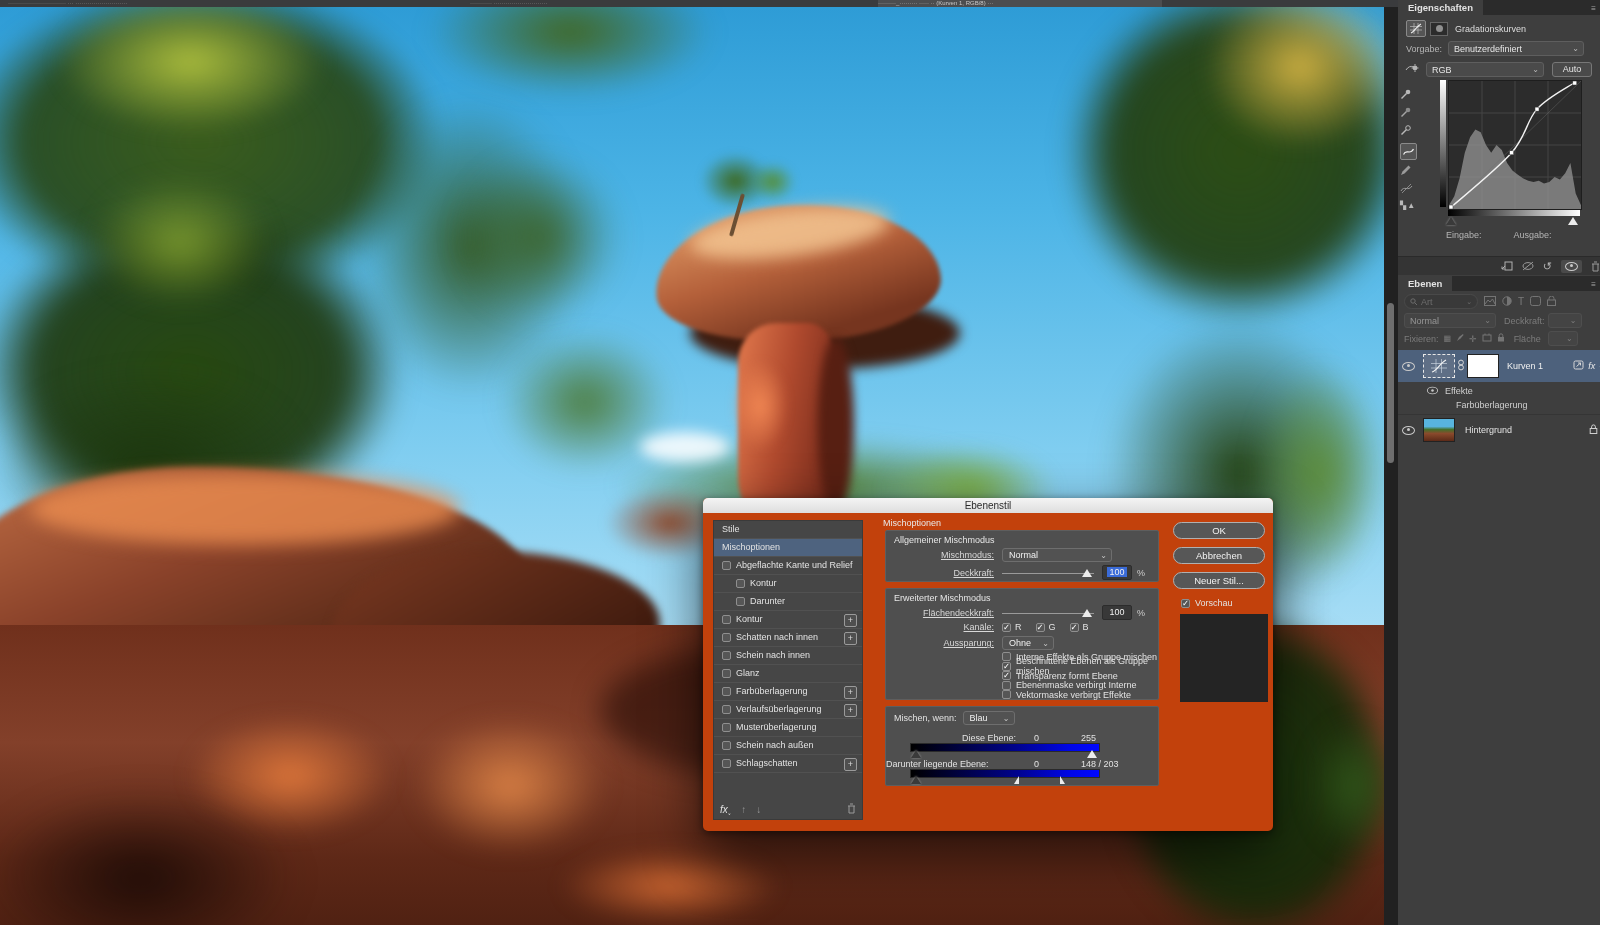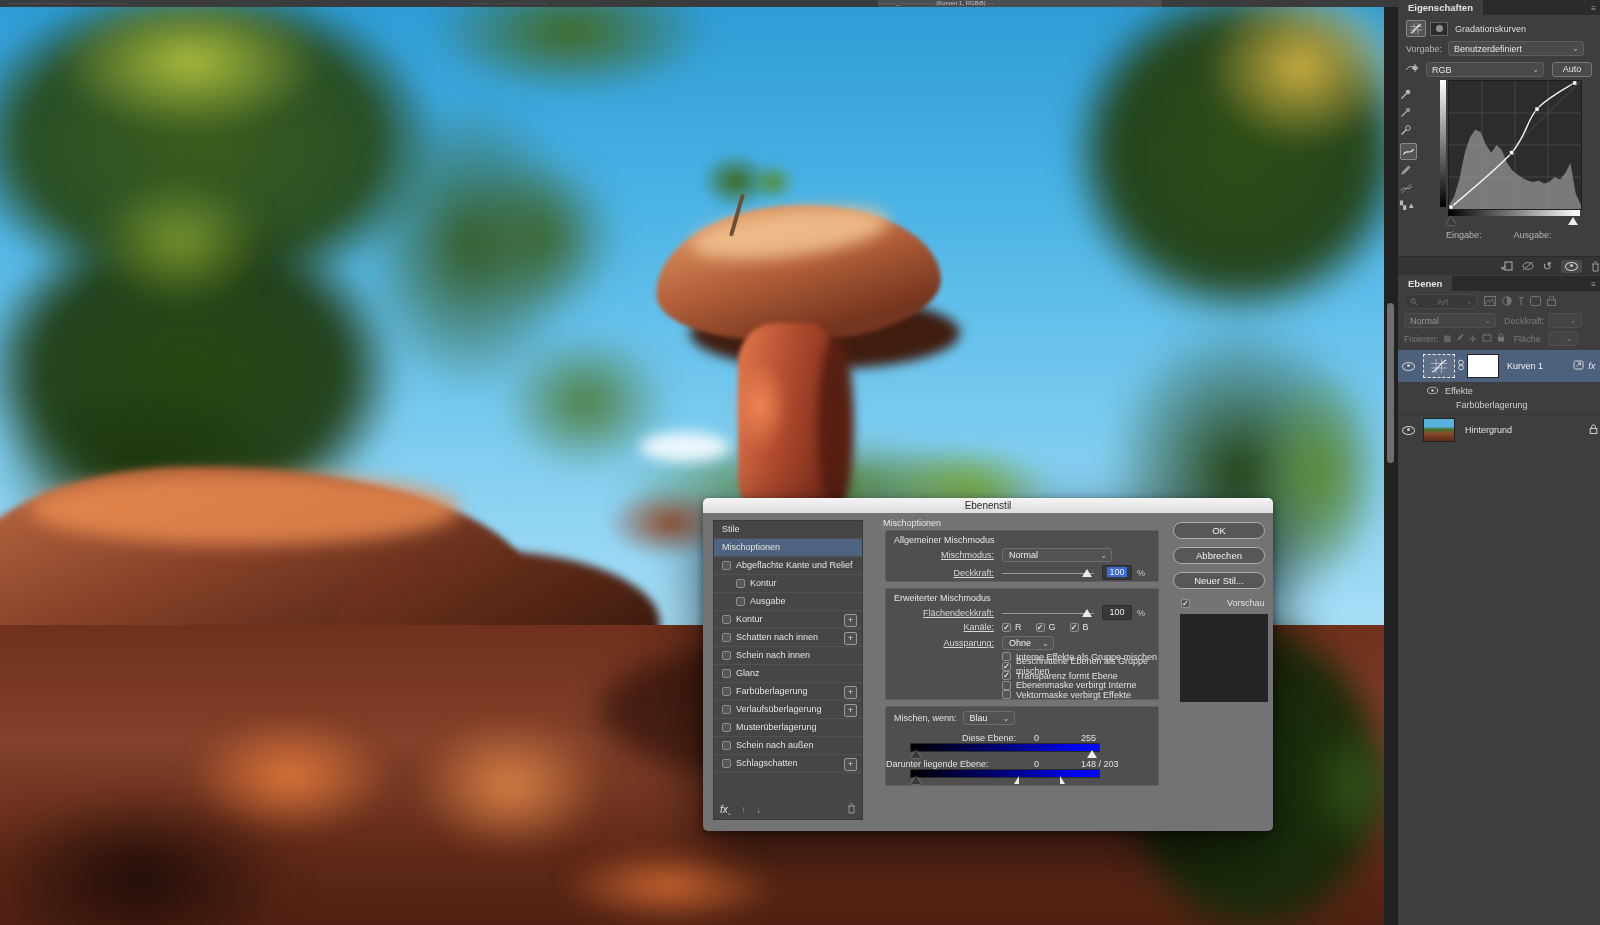--- a/index.html
+++ b/index.html
@@ -48,21 +48,21 @@
 
   
   .dimrow{opacity:.5;}
   .search{background:#353535;border:1px solid #555;border-radius:8px;height:13px;display:flex;align-items:center;padding:0 5px;color:#9a9a9a;}
   .lrow{position:absolute;left:0;width:202px;display:flex;align-items:center;}
   .layer-sel{background:#4d617c;}
   .thumb-sq{width:32px;height:24px;box-sizing:border-box;}
   .fxtag{font-style:italic;color:#e8e8e8;font-size:9px;}
 
   
-  .dialog{position:absolute;left:703px;top:498px;width:570px;height:333px;background:#737373;border-radius:5px;
+  .dialog{position:absolute;left:703px;top:498px;width:570px;height:333px;background:#c2410c;border-radius:5px;
     box-shadow:0 22px 55px rgba(0,0,0,.65),0 2px 8px rgba(0,0,0,.5);color:#e2e2e2;font-size:9px;}
   .dlg-title{position:absolute;left:0;top:0;width:570px;height:15px;background:linear-gradient(#f4f4f4,#dedede);
     border-radius:5px 5px 0 0;color:#2b2b2b;text-align:center;line-height:15px;font-size:10px;}
   .stylebox{position:absolute;left:10px;top:22px;width:150px;height:300px;background:#464646;border:1px solid #3a3a3a;box-sizing:border-box;}
   .sitem{position:relative;height:17px;line-height:17px;border-bottom:1px solid #515151;padding-left:8px;display:flex;align-items:center;color:#e2e2e2;}
   .sitem.sel{background:#4e637f;}
   .sitem .cb{margin-right:5px;}
   .sitem.ind{padding-left:22px;}
   .plusbtn{position:absolute;right:5px;top:3px;width:11px;height:11px;border:1px solid #9a9a9a;border-radius:2px;color:#d8d8d8;font-size:9px;line-height:10px;text-align:center;background:#4f4f4f;}
   .cb{width:9px;height:9px;border:1px solid #8f8f8f;border-radius:2px;background:#565656;box-sizing:border-box;color:#fff;font-size:8.5px;line-height:7px;text-align:center;flex:none;}
@@ -292,21 +292,21 @@
       <div class="tab">Ebenen</div>
       <div class="menu">≡</div>
     </div>
 
     <div class="lrow dimrow" style="top:294px;height:15px;padding:0 6px;gap:6px;">
       <span class="search" style="width:62px;">
         <svg width="8" height="8" viewBox="0 0 8 8">
             <circle cx="3" cy="3" r="2.2" fill="none" stroke="#9a9a9a"></circle>
             <path d="M4.8 4.8 L7 7" stroke="#9a9a9a"></path>
           </svg>
-        <span style="margin-left:19px;">Art</span>
+        <span style="margin-left:3px;">Art</span>
         <span style="margin-left:auto;font-size:7px;">⌄</span>
       </span>
       <span><svg width="12" height="10" viewBox="0 0 12 10">
             <rect x=".5" y=".5" width="11" height="9" fill="none" stroke="#aaa"></rect>
             <path d="M1 8 L4 4 L6 6 L8.5 3 L11 8" stroke="#aaa" fill="none"></path>
           </svg></span>
       <span><svg width="10" height="10" viewBox="0 0 10 10">
             <circle cx="5" cy="5" r="4.2" fill="none" stroke="#aaa"></circle>
             <path d="M5 .8 A4.2 4.2 0 0 1 5 9.2 Z" fill="#aaa"></path>
           </svg></span>
@@ -412,21 +412,21 @@
           <div class="sitem">
             <span class="cb"></span>
             <span>Abgeflachte Kante und Relief</span>
           </div>
           <div class="sitem ind">
             <span class="cb"></span>
             <span>Kontur</span>
           </div>
           <div class="sitem ind">
             <span class="cb"></span>
-            <span>Ausgabe</span>
+            <span>Darunter</span>
           </div>
           <div class="sitem">
             <span class="cb"></span>
             <span>Kontur</span>
             <span class="plusbtn">+</span>
           </div>
           <div class="sitem">
             <span class="cb"></span>
             <span>Schatten nach innen</span>
             <span class="plusbtn">+</span>
@@ -583,19 +583,19 @@
       <div class="abs" style="left:24px;top:69px;width:188px;height:9px;" id="under-thumbs">
           <span class="tri up-dark" style="position: absolute; left: calc(3.13725% - 5px); top: 0px;"></span>
           <span class="tri half-l" style="position: absolute; left: calc(58.0392% - 5px); top: 0px;"></span>
           <span class="tri half-r" style="position: absolute; left: calc(79.6078% + 0px); top: 0px;"></span>
         </div>
     </div>
 
     <div class="dlg-btn" style="top:24px;">OK</div>
     <div class="dlg-btn" style="top:49px;">Abbrechen</div>
     <div class="dlg-btn" style="top:74px;">Neuer Stil...</div>
-    <div class="abs" style="left:478px;top:100px;display:flex;align-items:center;gap:32px;">
+    <div class="abs" style="left:478px;top:100px;display:flex;align-items:center;">
       <span class="cb on" id="preview-cb"></span>
       <span style="margin-left:5px;">Vorschau</span>
     </div>
     <div class="abs" style="left:477px;top:116px;width:88px;height:88px;background:#242424;"></div>
   </div>
 </div>
 
 </body></html>

